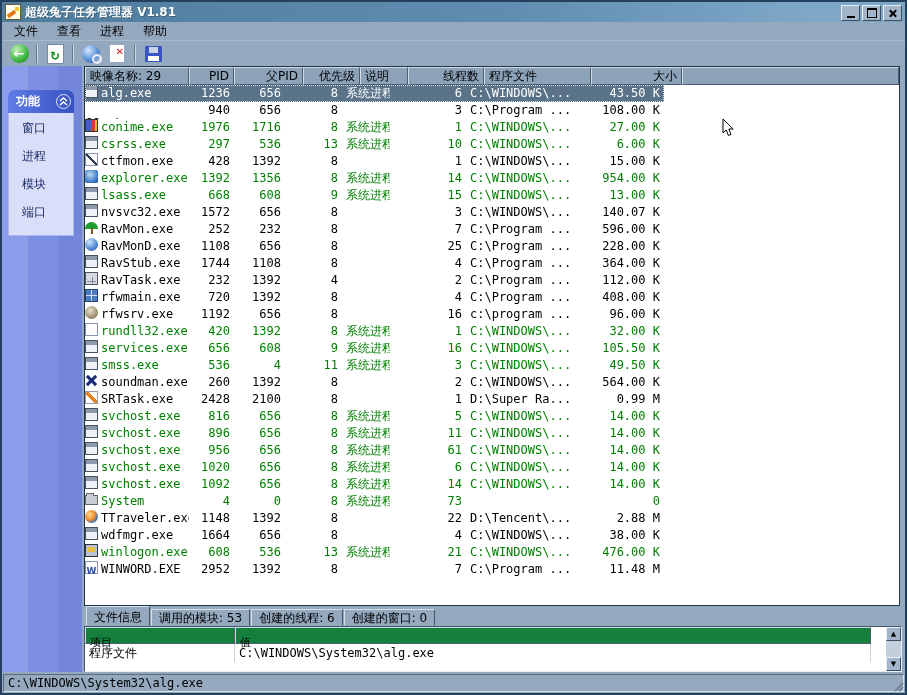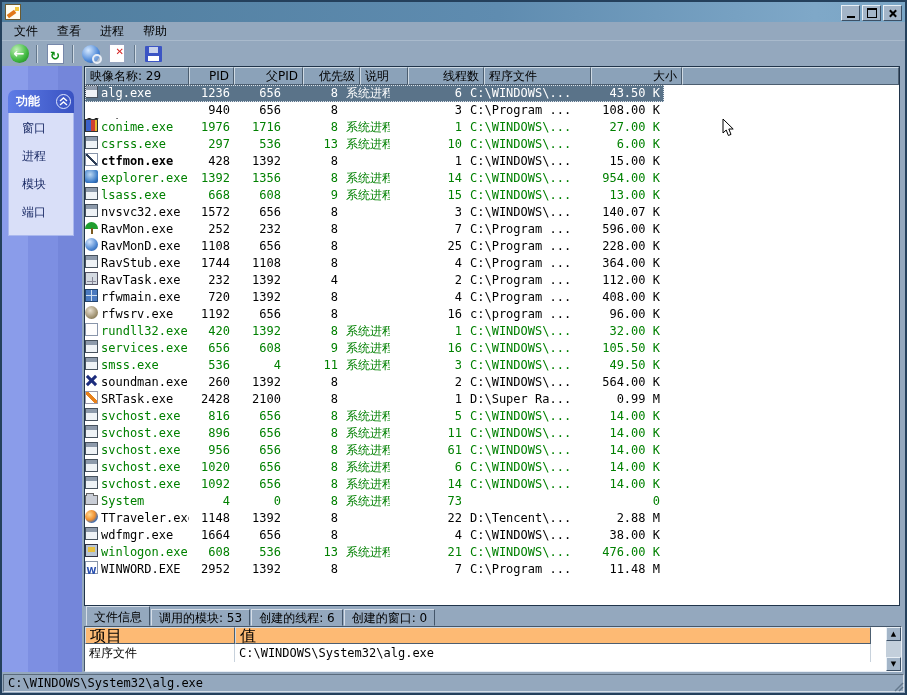--- a/index.html
+++ b/index.html
@@ -96,22 +96,22 @@
   .i-computer{background:#b9c5d4;border:1px solid #334;position:relative;}
   .i-computer::before{content:"";position:absolute;left:2px;top:2px;right:2px;height:5px;background:#e8c040;}
   
   .bottom-panel{position:absolute;left:82px;top:604px;width:818px;height:66px;}
   .tabs{display:flex;height:20px;align-items:flex-end;padding-left:2px;}
   .tab{box-sizing:border-box;font-size:12px;color:#000;padding:0 7px;height:17px;line-height:17px;
     background:#94a8be;border:1px solid;border-color:#d6dee8 #44566a #94a8be #d6dee8;margin-right:1px;white-space:nowrap;}
   .tab.active{height:20px;line-height:20px;border-bottom-color:#94a8be;}
   .infobox{position:absolute;left:0;top:20px;right:0;bottom:0;border:1px solid;border-color:#44566a #e8eef5 #e8eef5 #44566a;background:#fff;box-sizing:border-box;}
   .info-head{display:flex;height:17px;}
-  .info-hcell{box-sizing:border-box;background:#fdba74;border:1px solid;border-color:#cfdae4 #4c5e70 #4c5e70 #cfdae4;
-    font-size:16px;line-height:15px;padding:0 4px;color:#000;}
+  .info-hcell{box-sizing:border-box;background:#15803d;border:1px solid;border-color:#cfdae4 #4c5e70 #4c5e70 #cfdae4;
+    font-size:11px;line-height:15px;padding:7px 4px;color:#000;}
   .info-row{display:flex;height:18px;background:#fff;font-size:12px;line-height:18px;color:#000;}
   .info-cell{box-sizing:border-box;padding:0 4px;border-right:1px solid #c8d2dc;overflow:hidden;white-space:nowrap;
     font-family:"DejaVu Sans Mono","DejaVu Sans",monospace;}
   .vscroll{position:absolute;right:0;top:0;width:15px;bottom:0;background:#c3cfdb;display:flex;flex-direction:column;justify-content:space-between;}
   .sbtn{height:14px;background:#a3b5c8;border:1px solid;border-color:#e9f0f6 #3c5066 #3c5066 #e9f0f6;
     font-size:7px;line-height:12px;text-align:center;color:#000;box-sizing:border-box;}
   
   .statusbar{position:absolute;left:0;right:0;bottom:0;height:21px;background:#94a8be;}
   .status-inner{position:absolute;left:1px;top:2px;right:1px;bottom:1px;border:1px solid;border-color:#5a6b7c #d6dee6 #d6dee6 #5a6b7c;
     font:12px/16px "DejaVu Sans Mono","DejaVu Sans",monospace;color:#000;padding-left:4px;overflow:hidden;white-space:nowrap;}
@@ -119,20 +119,21 @@
   
   .cursor{position:absolute;left:720px;top:116px;pointer-events:none;}
 </style>
 </head>
 <body>
 
 <div id="window">
 
   <div class="titlebar">
     <span class="appicon"></span>
+    <span class="title-text">超级兔子任务管理器 V1.81</span>
     <span class="cap-btns">
         <span class="cap-btn">
           <span class="g-min"></span>
         </span>
         <span class="cap-btn">
           <span class="g-max"></span>
         </span>
         <span class="cap-btn">
           <span class="g-close"></span>
         </span>
@@ -246,21 +247,21 @@
           </div>
           <div class="lv-cell r" style="width: 45px;">297</div>
           <div class="lv-cell r" style="width: 51px;">536</div>
           <div class="lv-cell r" style="width: 57px;">13</div>
           <div class="lv-cell" style="width: 48px;">系统进程</div>
           <div class="lv-cell r" style="width: 76px;">10</div>
           <div class="lv-cell" style="width: 107px;">C:\WINDOWS\...</div>
           <div class="lv-cell r" style="width: 91px;">6.00 K</div>
         </div>
         <div class="lv-row">
-          <div class="lv-cell name" style="width: 104px; font-weight: bold;">
+          <div class="lv-cell name" style="width: 104px;">
             <span class="picon i-pen"></span>
             <span>ctfmon.exe</span>
           </div>
           <div class="lv-cell r" style="width: 45px;">428</div>
           <div class="lv-cell r" style="width: 51px;">1392</div>
           <div class="lv-cell r" style="width: 57px;">8</div>
           <div class="lv-cell" style="width: 48px;"></div>
           <div class="lv-cell r" style="width: 76px;">1</div>
           <div class="lv-cell" style="width: 107px;">C:\WINDOWS\...</div>
           <div class="lv-cell r" style="width: 91px;">15.00 K</div>

